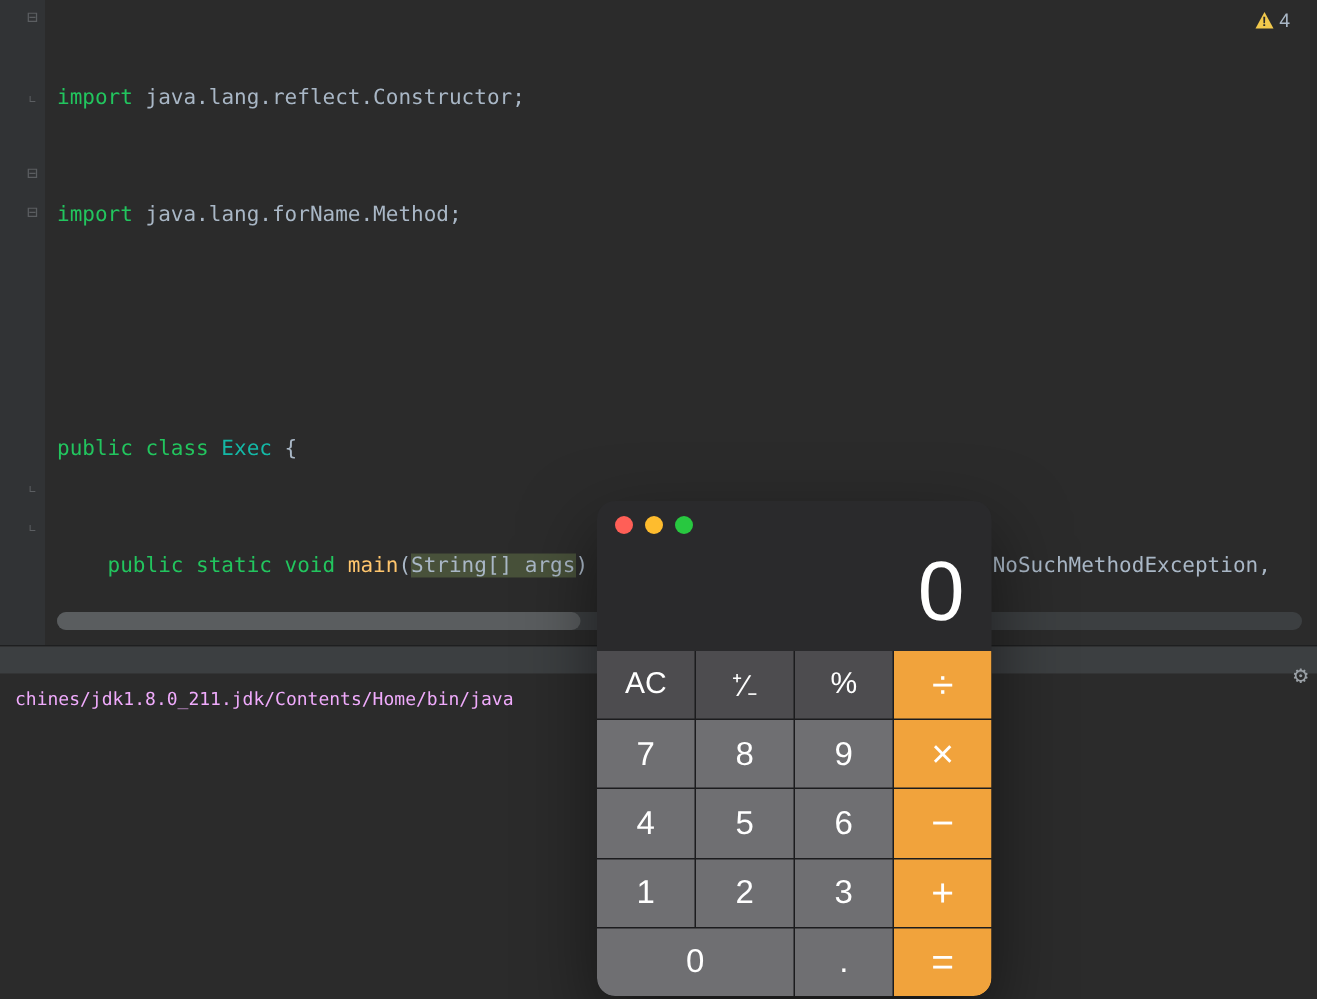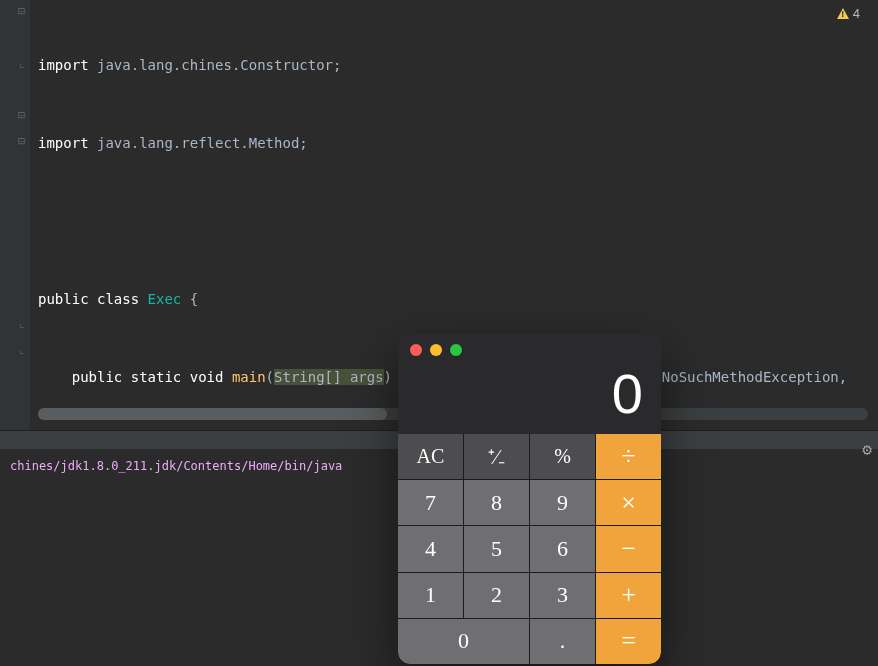--- a/index.html
+++ b/index.html
@@ -2,21 +2,21 @@
 <html><head>
 <meta charset="utf-8">
 <style>
 html,body{margin:0;padding:0;width:878px;height:666px;overflow:hidden;background:#2b2b2b;font-family:Menlo,Consolas,monospace;font-size:14px;color:#a9b7c6;}
 .editor{position:absolute;top:0;left:0;right:0;height:430px;background:#2b2b2b;}
 .gutter{position:absolute;top:0;left:0;width:30px;height:100%;background:#313335;}
 .fold-col{position:absolute;top:0;left:17px;width:14px;height:100%;}
 .fold-mark{position:absolute;left:1px;width:10px;height:10px;color:#5b5e61;font-size:12px;line-height:10px;}
 .code{position:absolute;top:0;left:38px;right:0;line-height:26px;white-space:pre;}
 .line{height:26px;position:relative;}
-.kw{color:#ffffff;}
+.kw{color:#22c55e;}
 .str{color:#6a8759;}
 .cls{color:#14b8a6;}
 .mth{color:#ffc66d;}
 .it{font-style:italic;color:#a9b7c6;}
 .hl{background:#48513a;}
 .warn-badge{position:absolute;top:6px;right:18px;display:flex;align-items:center;gap:4px;color:#a9b7c6;font-size:13px;font-family:"Helvetica Neue",Arial,sans-serif;}
 .warn-triangle{display:inline-block;width:0;height:0;border-left:6px solid transparent;border-right:6px solid transparent;border-bottom:11px solid #f2c94c;position:relative;}
 .warn-triangle::after{content:"!";position:absolute;left:-2px;top:1px;width:4px;text-align:center;font-size:9px;color:#2b2b2b;font-weight:bold;}
 .hscroll{position:absolute;left:38px;right:10px;bottom:10px;height:12px;background:#3c3f41;border-radius:6px;}
 .hscroll .thumb{position:absolute;left:0;top:0;height:100%;width:42%;background:#5a5d5f;border-radius:6px;}
@@ -26,21 +26,21 @@
 .console{padding:10px 10px 0 10px;color:#f0abfc;font-size:12px;white-space:nowrap;overflow:hidden;}
 
 .calc{position:absolute;left:398px;top:334px;width:263px;height:330px;background:#2a2a2c;border-radius:12px;box-shadow:0 20px 50px rgba(0,0,0,.5);font-family:"Helvetica Neue",Arial,sans-serif;}
 .traffic{position:absolute;top:10px;left:12px;display:flex;gap:8px;}
 .dot{width:12px;height:12px;border-radius:50%;}
 .dot.red{background:#ff5f57;}
 .dot.yellow{background:#febc2e;}
 .dot.green{background:#28c840;}
 .display{position:absolute;top:30px;right:18px;left:18px;text-align:right;color:#fff;font-size:56px;font-weight:200;line-height:60px;}
 .keys{position:absolute;top:100px;left:0;right:0;bottom:0;display:grid;grid-template-columns:repeat(4,1fr);grid-template-rows:repeat(5,1fr);gap:1px;background:#1c1c1e;border-bottom-left-radius:12px;border-bottom-right-radius:12px;overflow:hidden;}
-.key{display:flex;align-items:center;justify-content:center;font-size:22px;color:#fff;background:#6f6f72;cursor:pointer;font-family:Liberation Serif, serif;}
+.key{display:flex;align-items:center;justify-content:center;font-size:22px;color:#fff;background:#6f6f72;cursor:pointer;}
 .key.func{background:#4d4c4f;font-size:20px;}
 .key.op{background:#f1a33c;font-size:26px;}
 .key.zero{grid-column:span 2;border-bottom-left-radius:12px;}
 .key.eq{border-bottom-right-radius:12px;}
 </style>
 </head>
 <body>
 
 <div class="editor">
   <div class="gutter"></div>
@@ -52,22 +52,22 @@
     <span class="fold-mark" style="top:318px">⌞</span>
     <span class="fold-mark" style="top:344px">⌞</span>
   </div>
 
   <div class="warn-badge">
     <span class="warn-triangle"></span>
     <span>4</span>
   </div>
 
   <div class="code">
-    <div class="line"><span class="kw">import</span> <span>java.lang.chines.Constructor;</span></div>
-    <div class="line"><span class="kw">import</span> <span>java.lang.reflect.Method;</span></div>
+    <div class="line"><span class="kw">import</span> <span>java.lang.reflect.Constructor;</span></div>
+    <div class="line"><span class="kw">import</span> <span>java.lang.forName.Method;</span></div>
     <div class="line"></div>
     <div class="line"><span class="kw">public class </span><span class="cls">Exec</span><span> {</span></div>
     <div class="line">    <span class="kw">public static void </span><span class="mth">main</span><span>(</span><span class="hl">String[] args</span><span>) </span><span class="kw">throws </span><span>ClassNotFoundException, NoSuchMethodException,</span></div>
     <div class="line">        <span class="hl">Class c = Class.</span><span class="it">forName</span><span>(</span><span class="str">"java.lang.Runtime"</span><span>);</span></div>
     <div class="line">        <span class="hl">Constructor</span><span> con = </span><span class="hl">c.getDeclaredConstructor</span><span>();</span></div>
     
     
     
     
     

